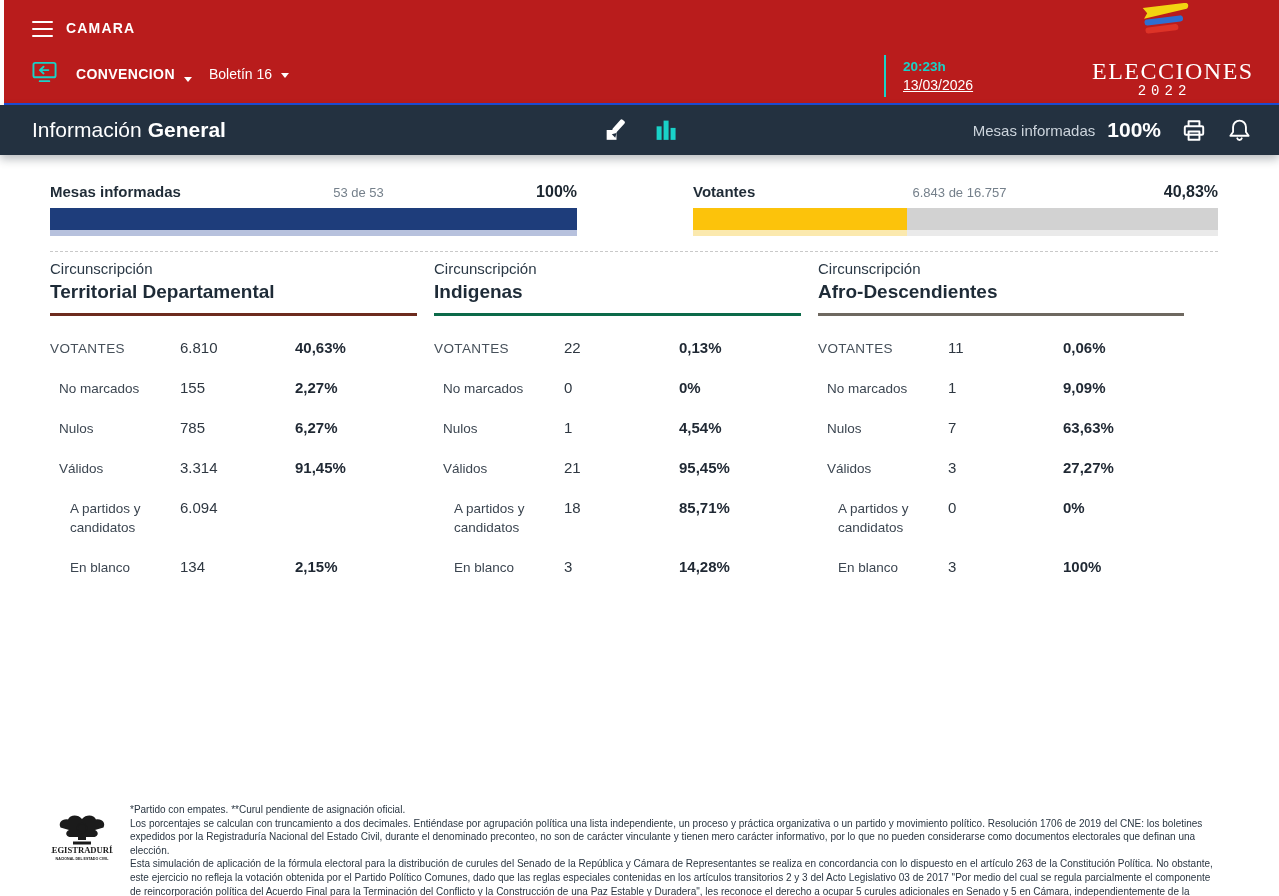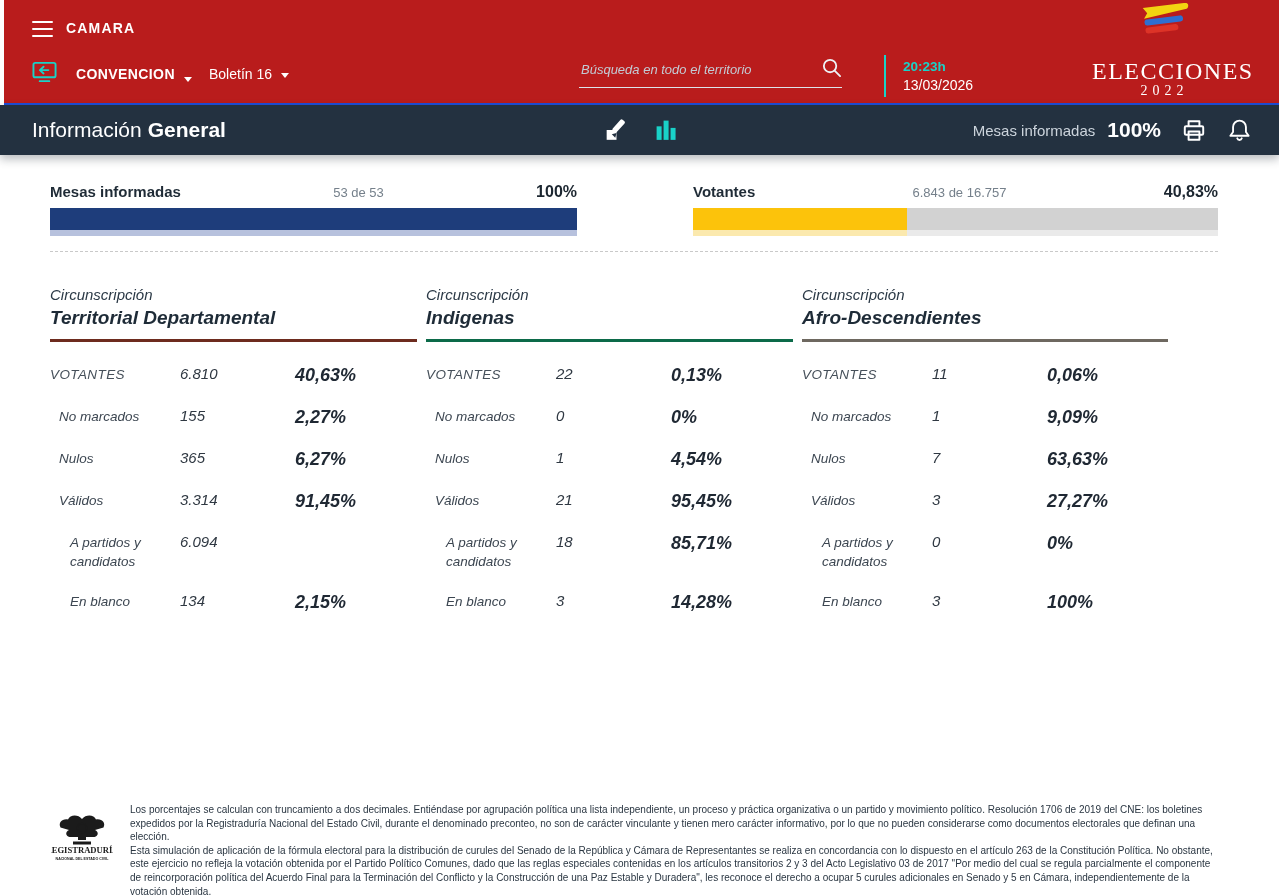--- a/index.html
+++ b/index.html
@@ -32,26 +32,26 @@
 
   .search { position:absolute; left:575px; top:57px; width:263px;
     display:flex; align-items:center; border-bottom:1px solid #dde3e9; padding-bottom:5px; }
   .search input { flex:1; background:transparent; border:none; outline:none;
     color:#fff; font-size:13px; font-style:italic; font-family:"Liberation Sans", sans-serif; }
   .search input::placeholder { color:#c3cbd4; opacity:1; }
 
   .vdivider { position:absolute; left:880px; top:55px; width:2px; height:42px; background:#19d2c8; }
   .datetime { position:absolute; left:899px; top:58px; line-height:18px; }
   .time { color:#19d2c8; font-size:13.5px; font-weight:bold; }
-  .date { color:#fff; font-size:14px; }
+  .date { color:#fff; font-size:14px;text-decoration:underline; }
 
   .logo { position:absolute; right:46px; top:3px; width:145px; text-align:center; color:#fff; }
   .logo .flag { margin-bottom:-2px; }
   .logo-title { font-family:"Liberation Serif", serif; font-size:24px; letter-spacing:1.5px; line-height:24px;margin-top:20px; }
-  .logo-year  { font-family:Liberation Serif, serif; font-size:14px; letter-spacing:5px; line-height:16px; }
+  .logo-year  { font-family:Liberation Mono, monospace; font-size:14px; letter-spacing:5px; line-height:16px; }
 
   
   .infobar { position:absolute; top:105px; left:0; width:1279px; height:50px;
     background:#233140; box-shadow:0 4px 9px rgba(20,30,40,.30); }
   .infobar-title { position:absolute; left:32px; top:0; height:50px; display:flex;
     align-items:center; gap:6px; font-size:21px; color:#fff; font-weight:300; }
   .infobar-title b { font-weight:bold; }
   .infobar-icons { position:absolute; left:602px; top:0; height:50px;
     display:flex; align-items:center; gap:25px; }
   .infobar-right { position:absolute; right:27px; top:0; height:50px;
@@ -71,32 +71,32 @@
   .p-detail { flex:1; text-align:center; font-size:13px; color:#75808b; }
   .p-pct { font-size:16px; font-weight:bold; color:#1c2630; }
   .p-track { height:22px; background:#d2d2d2; overflow:hidden; }
   .p-fill { height:22px; }
   .p-strip { height:6px; display:flex; }
   .p-strip-fill { height:6px; }
   .p-strip-rest { flex:1; height:6px; }
 
   .dashed { border:none; border-top:1.5px dashed #c9c9c9; margin:15px 0 0 0; }
 
-  .columns { display:grid; grid-template-columns:367px 367px 366px; column-gap:9px; margin-top:34px;font-style:italic; }
+  .columns { display:grid; grid-template-columns:367px 367px 366px; column-gap:17px; margin-top:8px; }
   .col-head { padding-bottom:10px; border-bottom:3px solid #555; }
   .kicker { font-size:15px; color:#2b3946; margin-bottom:4px; }
   .col-title { font-size:19px; font-weight:bold; color:#1e2b37; }
   .vtable { margin-top:23px; }
   .t-row { display:grid; grid-template-columns:130px 115px 1fr; margin-bottom:21px; }
   .t-label { font-size:13.5px; color:#3c4651; line-height:19px; }
   .t-row.caps .t-label { letter-spacing:.4px; color:#46505a; }
   .t-row.ind1 .t-label { padding-left:9px; }
   .t-row.ind2 .t-label { padding-left:20px; }
   .t-value { font-size:15px; color:#2f3842; }
-  .t-pct { font-size:18px; font-weight:bold; color:#1f2833; }
+  .t-pct { font-size:15px; font-weight:bold; color:#1f2833; }
 
   
   .footer { position:absolute; left:50px; top:803px; width:1180px; display:flex; }
   .emblem { width:64px; flex:none; margin-right:16px; padding-top:8px; text-align:center; }
   .notes { width:1092px; font-size:10px; line-height:13.6px; color:#2a3642; }
   .notes p { margin:0; }
 </style>
 </head>
 <body>
 
@@ -118,29 +118,20 @@
 
   <button class="dd dd-conv">
     <span>CONVENCION</span>
     <span class="caret"></span>
   </button>
   <button class="dd dd-bol">
     <span>Boletín 16</span>
     <span class="caret"></span>
   </button>
 
-  <div class="search">
-    <input type="text" placeholder="Búsqueda en todo el territorio" style="">
-    <span>
-      <svg width="21" height="21" viewBox="0 0 22 22" fill="none" stroke="#eef2f6" stroke-width="1.9">
-        <circle cx="9.5" cy="9.5" r="6.5"></circle>
-        <path d="M14.5 14.5 L20 20" stroke-linecap="round"></path>
-      </svg>
-    </span>
-  </div>
 
   <div class="vdivider"></div>
   <div class="datetime">
     <div class="time">20:23h</div>
     <div class="date">13/03/2026</div>
   </div>
 
   <div class="logo">
     <svg class="flag" width="62" height="34" viewBox="0 0 64 36">
       <g transform="rotate(-7 12 18)">
@@ -249,21 +240,21 @@
           <div class="t-value">6.810</div>
           <div class="t-pct">40,63%</div>
         </div>
         <div class="t-row ind1">
           <div class="t-label">No marcados</div>
           <div class="t-value">155</div>
           <div class="t-pct">2,27%</div>
         </div>
         <div class="t-row ind1">
           <div class="t-label">Nulos</div>
-          <div class="t-value">365</div>
+          <div class="t-value">785</div>
           <div class="t-pct">6,27%</div>
         </div>
         <div class="t-row ind1">
           <div class="t-label">Válidos</div>
           <div class="t-value">3.314</div>
           <div class="t-pct">91,45%</div>
         </div>
         <div class="t-row ind2">
           <div class="t-label">A partidos y candidatos</div>
           <div class="t-value">6.094</div>
@@ -363,16 +354,17 @@
       <g fill="#1b1b1b">
         <path d="M31 8 C27 3 19 3.5 17 8.5 C11 7.5 7 12 9.5 16.5 L18 19 C14 21 14.5 25 18.5 26 L27 26 L27 29 L35 29 L35 26 L43.5 26 C47.5 25 48 21 44 19 L52.5 16.5 C55 12 51 7.5 45 8.5 C43 3.5 35 3 31 8 Z"></path>
         <circle cx="31" cy="17" r="4.5" fill="none" stroke="#1b1b1b" stroke-width="1.6"></circle>
         <rect x="22" y="30.5" width="18" height="3"></rect>
       </g>
       <text x="31" y="42" font-size="8.6" font-weight="bold" text-anchor="middle" fill="#1b1b1b" font-family="Liberation Serif, serif">REGISTRADURÍA</text>
       <text x="31" y="48.5" font-size="3.6" font-weight="bold" text-anchor="middle" fill="#1b1b1b">NACIONAL DEL ESTADO CIVIL</text>
     </svg>
   </div>
   <div class="notes">
+    <p>*Partido con empates. **Curul pendiente de asignación oficial.</p>
     <p>Los porcentajes se calculan con truncamiento a dos decimales. Entiéndase por agrupación política una lista independiente, un proceso y práctica organizativa o un partido y movimiento político. Resolución 1706 de 2019 del CNE: los boletines expedidos por la Registraduría Nacional del Estado Civil, durante el denominado preconteo, no son de carácter vinculante y tienen mero carácter informativo, por lo que no pueden considerarse como documentos electorales que definan una elección.</p>
     <p>Esta simulación de aplicación de la fórmula electoral para la distribución de curules del Senado de la República y Cámara de Representantes se realiza en concordancia con lo dispuesto en el artículo 263 de la Constitución Política. No obstante, este ejercicio no refleja la votación obtenida por el Partido Político Comunes, dado que las reglas especiales contenidas en los artículos transitorios 2 y 3 del Acto Legislativo 03 de 2017 "Por medio del cual se regula parcialmente el componente de reincorporación política del Acuerdo Final para la Terminación del Conflicto y la Construcción de una Paz Estable y Duradera", les reconoce el derecho a ocupar 5 curules adicionales en Senado y 5 en Cámara, independientemente de la votación obtenida.</p>
   </div>
 </footer>
 
 </body></html>

